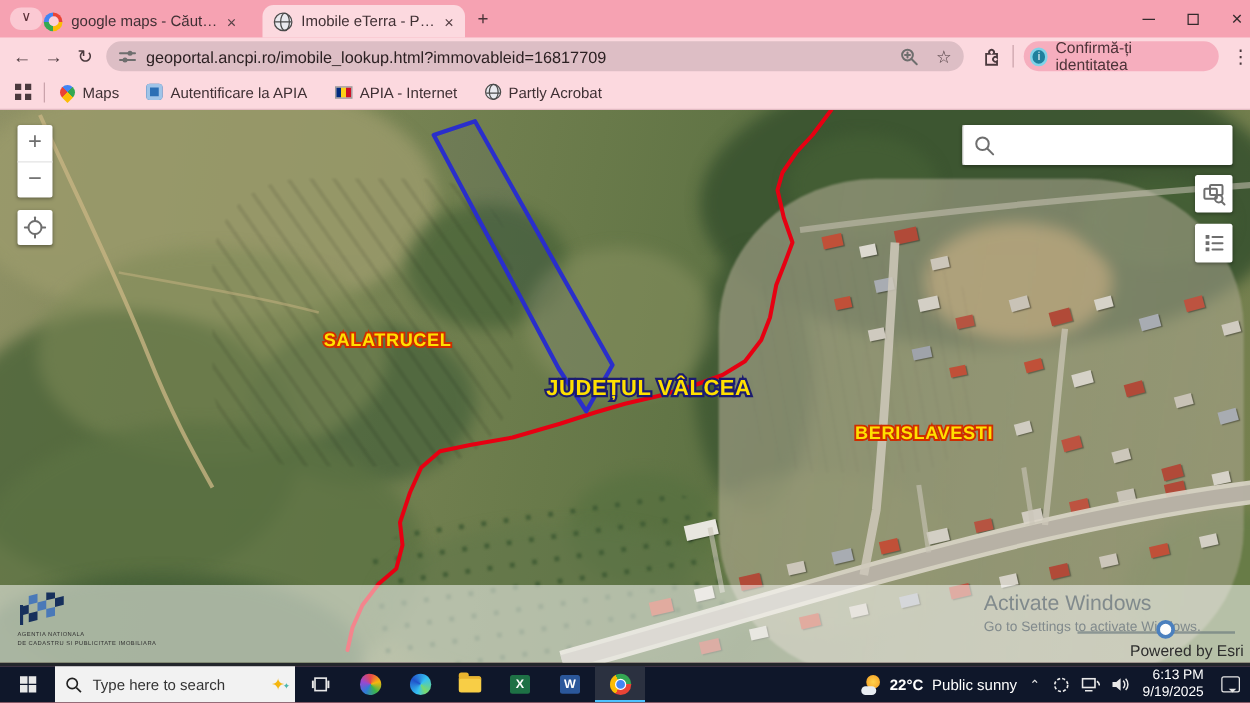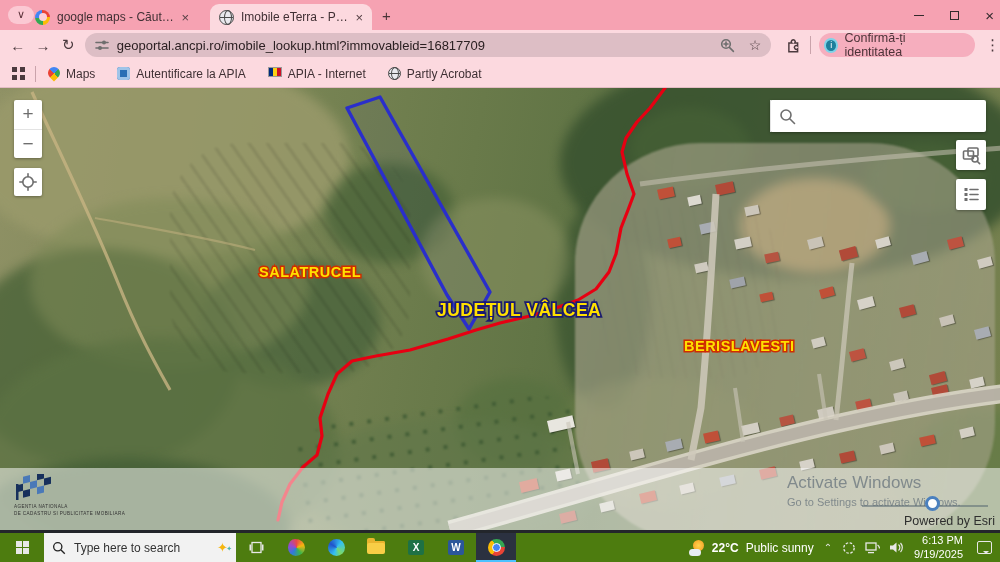--- a/index.html
+++ b/index.html
@@ -39,21 +39,21 @@
   .star { font-size:14px; color:#4b3a3e; }
   .divline { width:1px; height:18px; background:#caa3ab; margin:0 8px; }
   .identity { height:24px; border-radius:12px; background:#f6aebe; display:flex; align-items:center; gap:6px;
     padding:0 12px 0 5px; font-size:12.5px; color:#4c3338; }
   .id-dot { width:15px; height:15px; border-radius:50%; background:#1f7f9c; border:2px solid #7fd3e8; color:#fff;
     font-size:9px; text-align:center; line-height:11px; }
   .dots { font-size:15px; color:#4b3a3e; margin-left:10px; letter-spacing:0; }
 
   #bookmarks { position:absolute; top:60px; left:0; width:1000px; height:28px; background:#fcd9df;
     display:flex; align-items:center; font-size:12px; color:#3f3034; border-bottom:1px solid #e3bcc4; }
-  .bm { display:flex; gap:6px; margin-right:22px; }
+  .bm { display:flex; align-items:center; gap:6px; margin-right:22px; }
   .bm-grid { width:13px; height:13px; margin:0 10px 0 12px;
     background:linear-gradient(#4b3a3e 0 0) left top/5px 5px no-repeat, linear-gradient(#4b3a3e 0 0) right top/5px 5px no-repeat,
     linear-gradient(#4b3a3e 0 0) left bottom/5px 5px no-repeat, linear-gradient(#4b3a3e 0 0) right bottom/5px 5px no-repeat; }
   .bm-sep { width:1px; height:16px; background:#caa3ab; margin-right:12px; }
   .pin { width:12px; height:12px; border-radius:50% 50% 50% 0; transform:rotate(-45deg);
     background:conic-gradient(#4285f4 0 25%, #34a853 25% 50%, #fbbc05 50% 75%, #ea4335 75% 100%); }
   .apia1 { width:13px; height:13px; border-radius:3px; background:#2b6fb5; box-shadow:inset 0 0 0 3px #9fc4e8; }
   .roflag { width:14px; height:10px; background:linear-gradient(90deg,#002b7f 0 33%,#fcd116 33% 66%,#ce1126 66% 100%); border:0.5px solid #999; }
 
   
@@ -82,21 +82,21 @@
   #ancpi .sub { font-size:4.6px; color:#333; letter-spacing:.4px; line-height:1.5; }
   #activate { position:absolute; left:787px; top:385px; color:rgba(100,112,122,.72); }
   #activate .l1 { font-size:17px; }
   #activate .l2 { font-size:11px; margin-top:3px; }
   #mapslider { position:absolute; left:862px; top:417px; width:126px; height:2px; background:rgba(90,105,115,.55); }
   #mapknob { position:absolute; left:925px; top:408px; width:15px; height:15px; border-radius:50%;
     background:#fdfdfd; border:3px solid #4b80be; }
   #esri { position:absolute; right:5px; top:426px; font-size:12.5px; color:#2e2e2e; }
 
   
-  #taskbar { position:absolute; left:0; top:533px; width:1000px; height:29px; background:#4d7c0f;
+  #taskbar { position:absolute; left:0; top:533px; width:1000px; height:29px; background:#0f172a;
     display:flex; align-items:center; color:#fff; }
   .tb-start { width:44px; height:29px; display:flex; align-items:center; justify-content:center; }
   .winlogo { width:13px; height:13px;
     background:linear-gradient(#e8e8e8 0 0) left top/6px 6px no-repeat, linear-gradient(#e8e8e8 0 0) right top/6px 6px no-repeat,
     linear-gradient(#e8e8e8 0 0) left bottom/6px 6px no-repeat, linear-gradient(#e8e8e8 0 0) right bottom/6px 6px no-repeat; }
   .tb-search { width:192px; height:29px; background:#f2f2f2; display:flex; align-items:center; gap:8px; padding:0 8px; position:relative; }
   .tb-search input { border:0; outline:0; background:transparent; font-size:12px; width:118px; color:#111;
     font-family:"Liberation Sans",sans-serif; }
   .tb-search input::placeholder { color:#333; }
   .sparkle { position:absolute; right:8px; color:#f5b60f; font-size:13px; }

